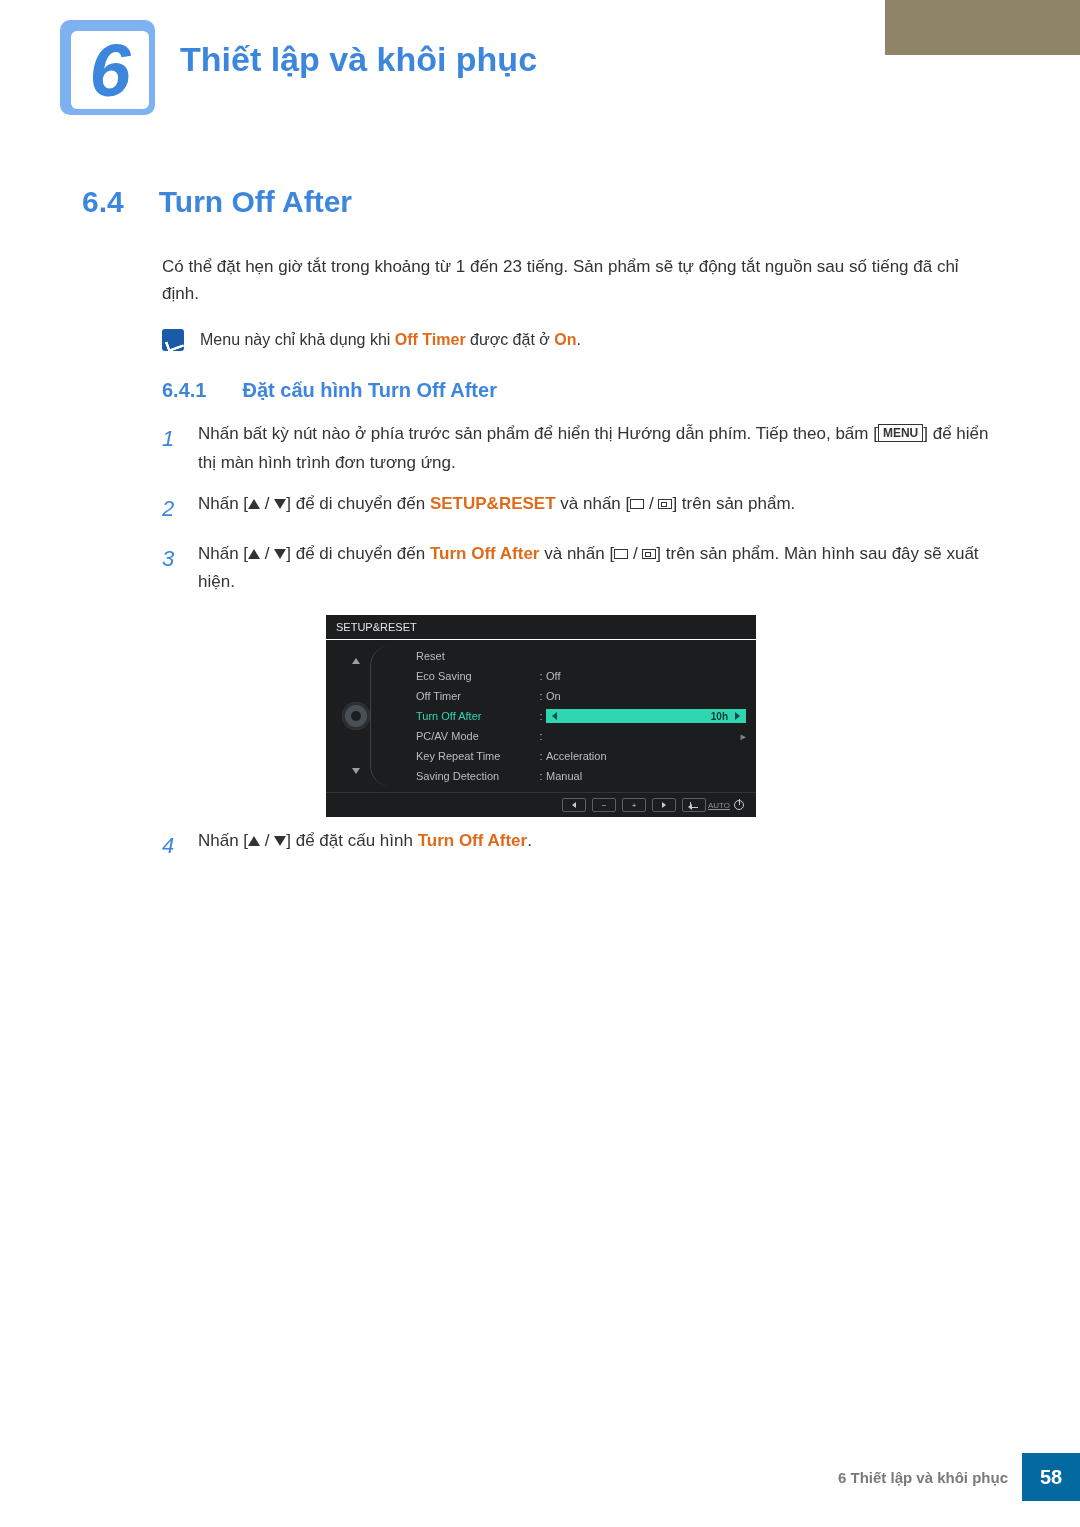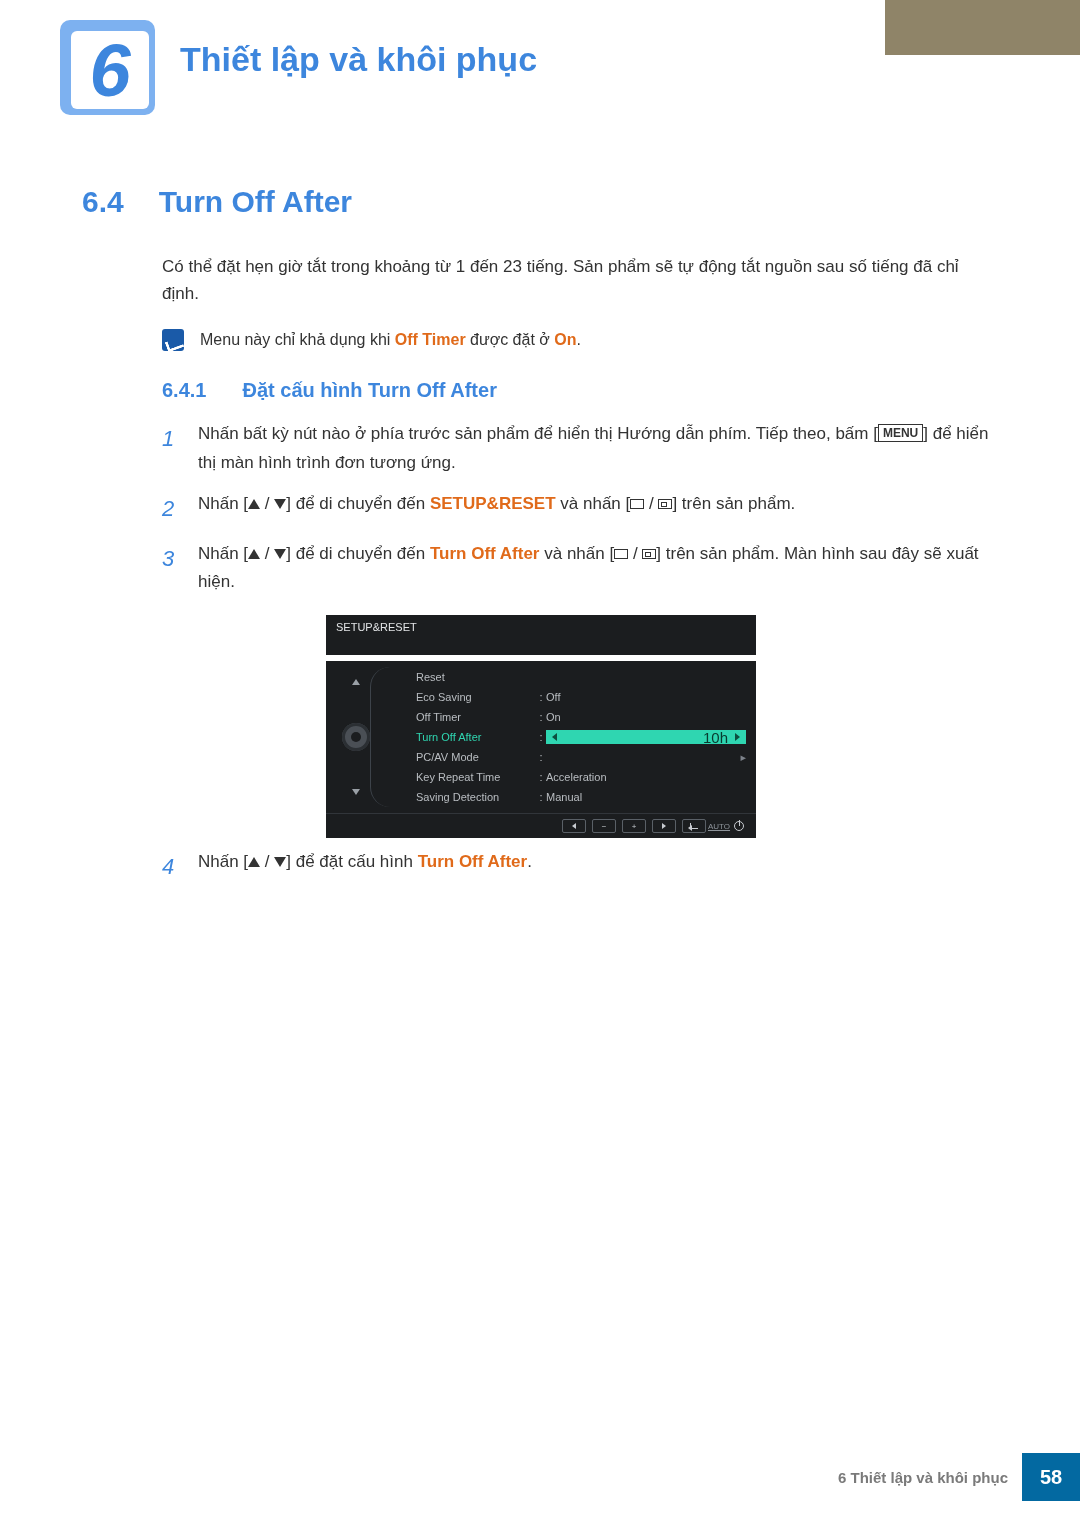--- a/index.html
+++ b/index.html
@@ -174,23 +174,22 @@
     font-size: 11px;
     font-family: Arial, sans-serif;
   }
   .osd-title {
     padding: 6px 10px;
     font-size: 11px;
     color: #e2e4e6;
   }
   .osd-body {
     display: flex;
-    border-top: 6px solid #ffffff;
+    border-top: 1px solid #ffffff;
     border-bottom: 1px solid #31353a;
-    margin-top: 16px;
   }
   .osd-left {
     width: 60px;
     position: relative;
     display: flex;
     flex-direction: column;
     align-items: center;
     justify-content: center;
     gap: 38px;
   }
@@ -250,22 +249,22 @@
     width: 0; height: 0;
     border-top: 4px solid transparent;
     border-bottom: 4px solid transparent;
   }
   .osd-slider .chev.l { border-right: 5px solid #0d4f40; }
   .osd-slider .chev.r { border-left: 5px solid #0d4f40; margin-left: auto; }
   .osd-slider .sval {
     position: absolute;
     right: 18px;
     color: #083b2f;
-    font-size: 15px;
-    font-weight: normal;
+    font-size: 10px;
+    font-weight: bold;
     text-align: center;
   }
   .osd-foot {
     display: flex;
     justify-content: flex-end;
     gap: 6px;
     padding: 5px 10px;
     align-items: center;
   }
   .fbtn {

